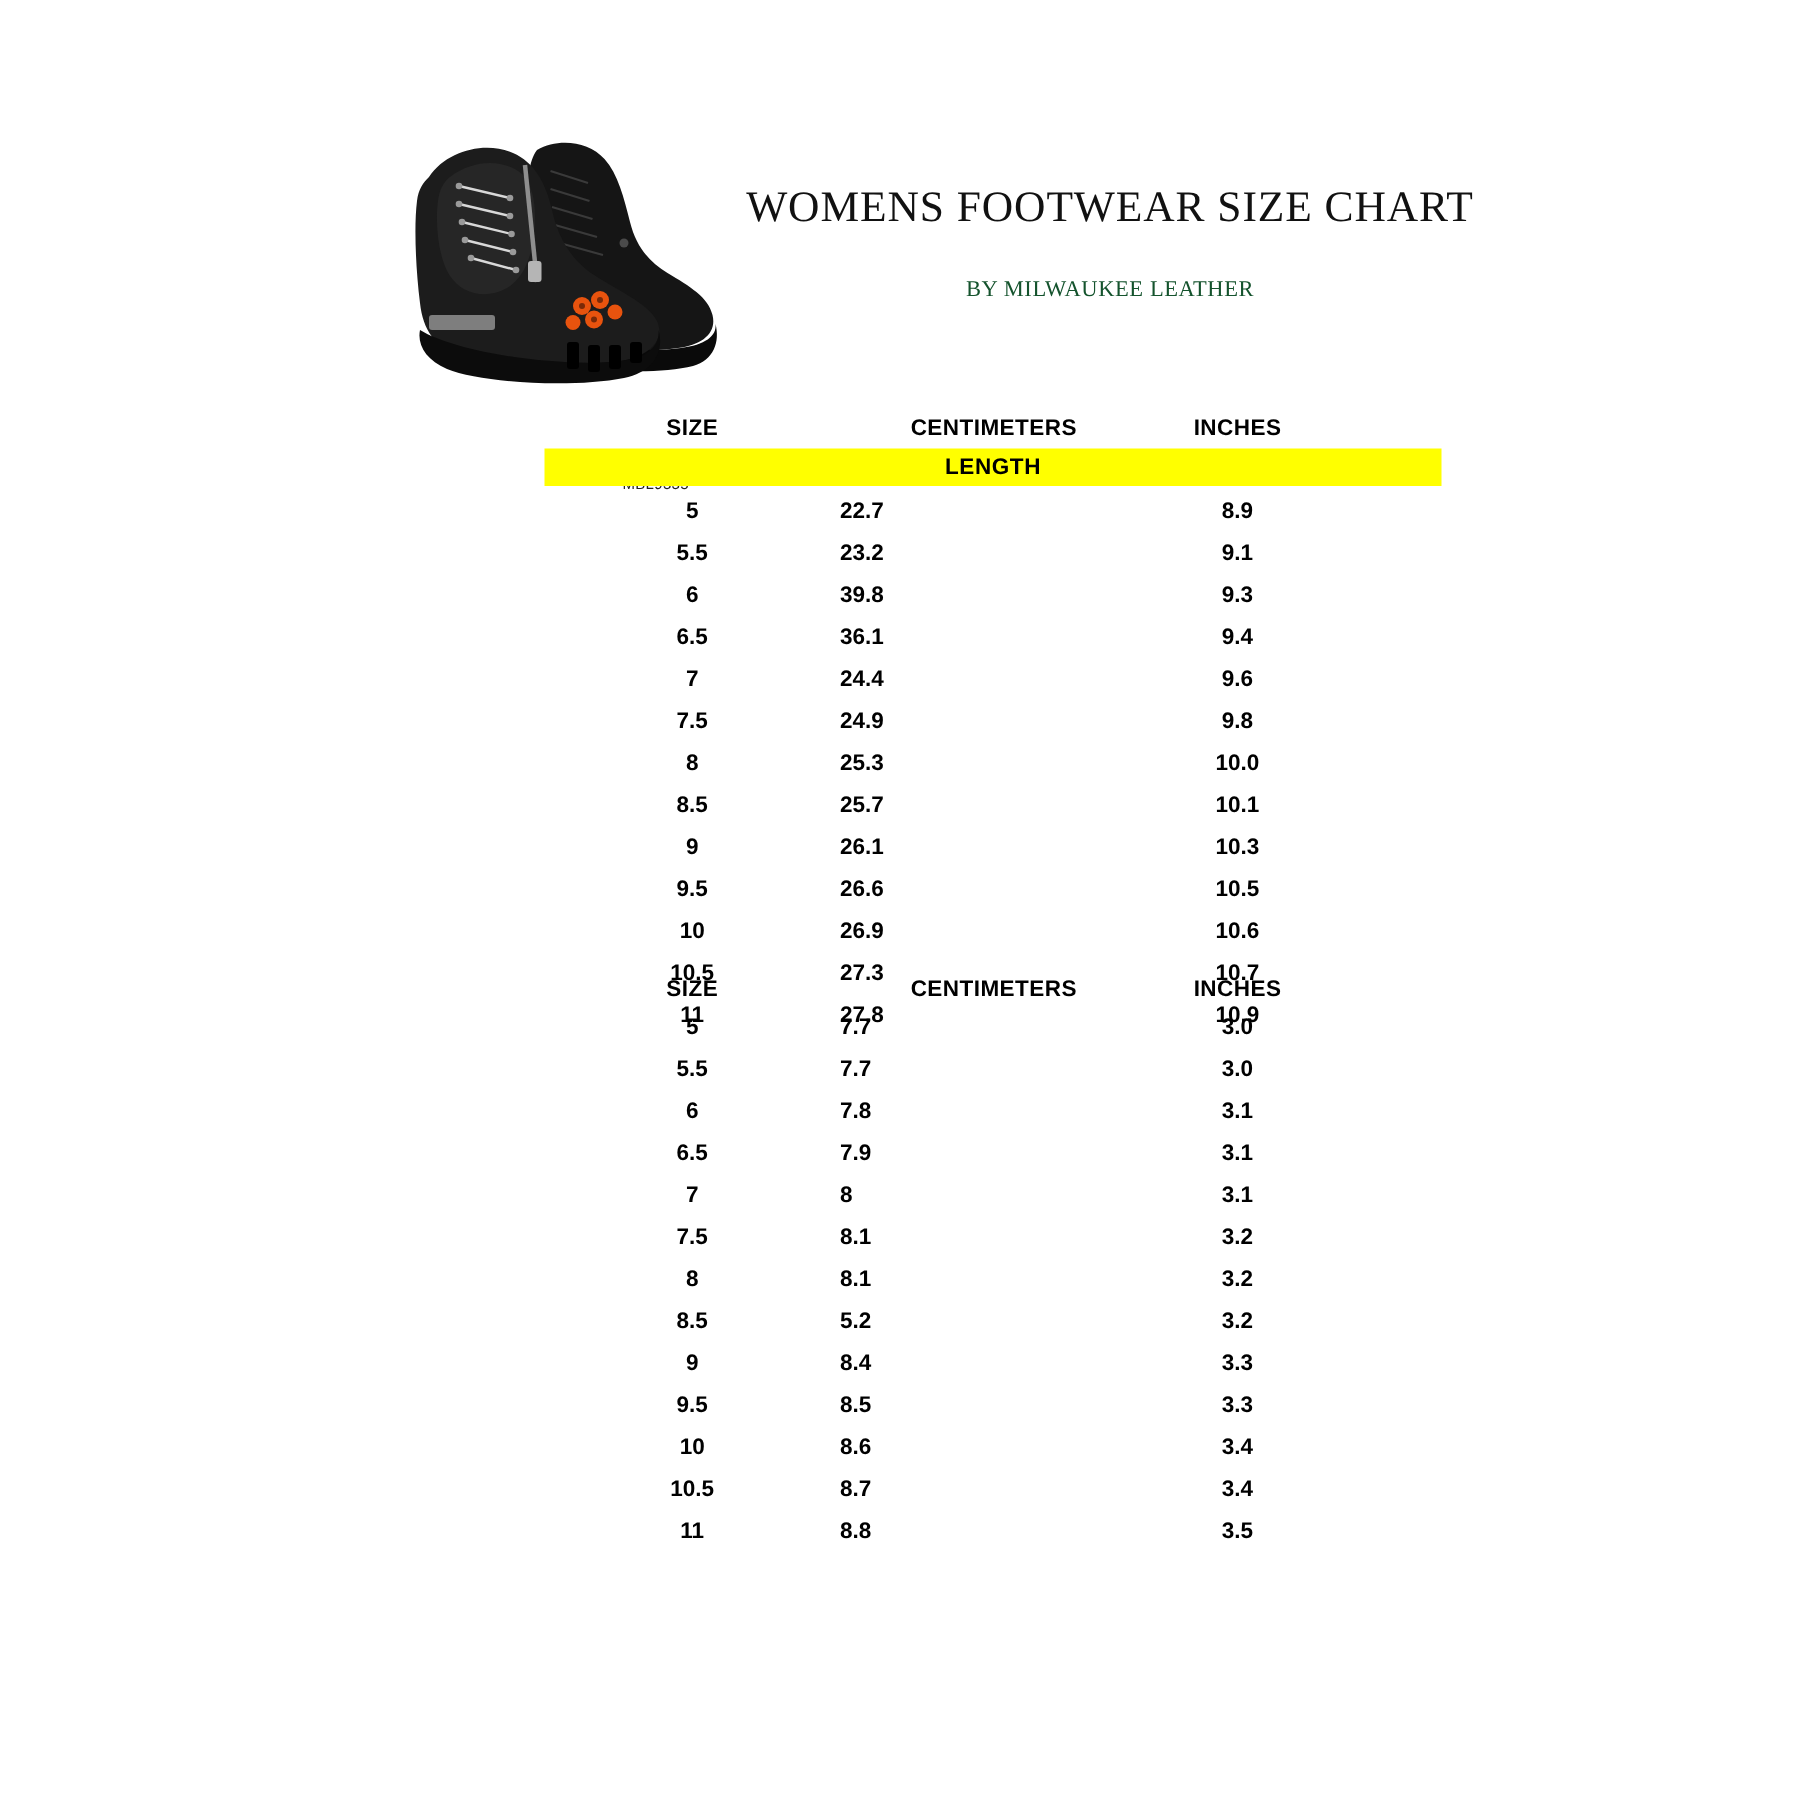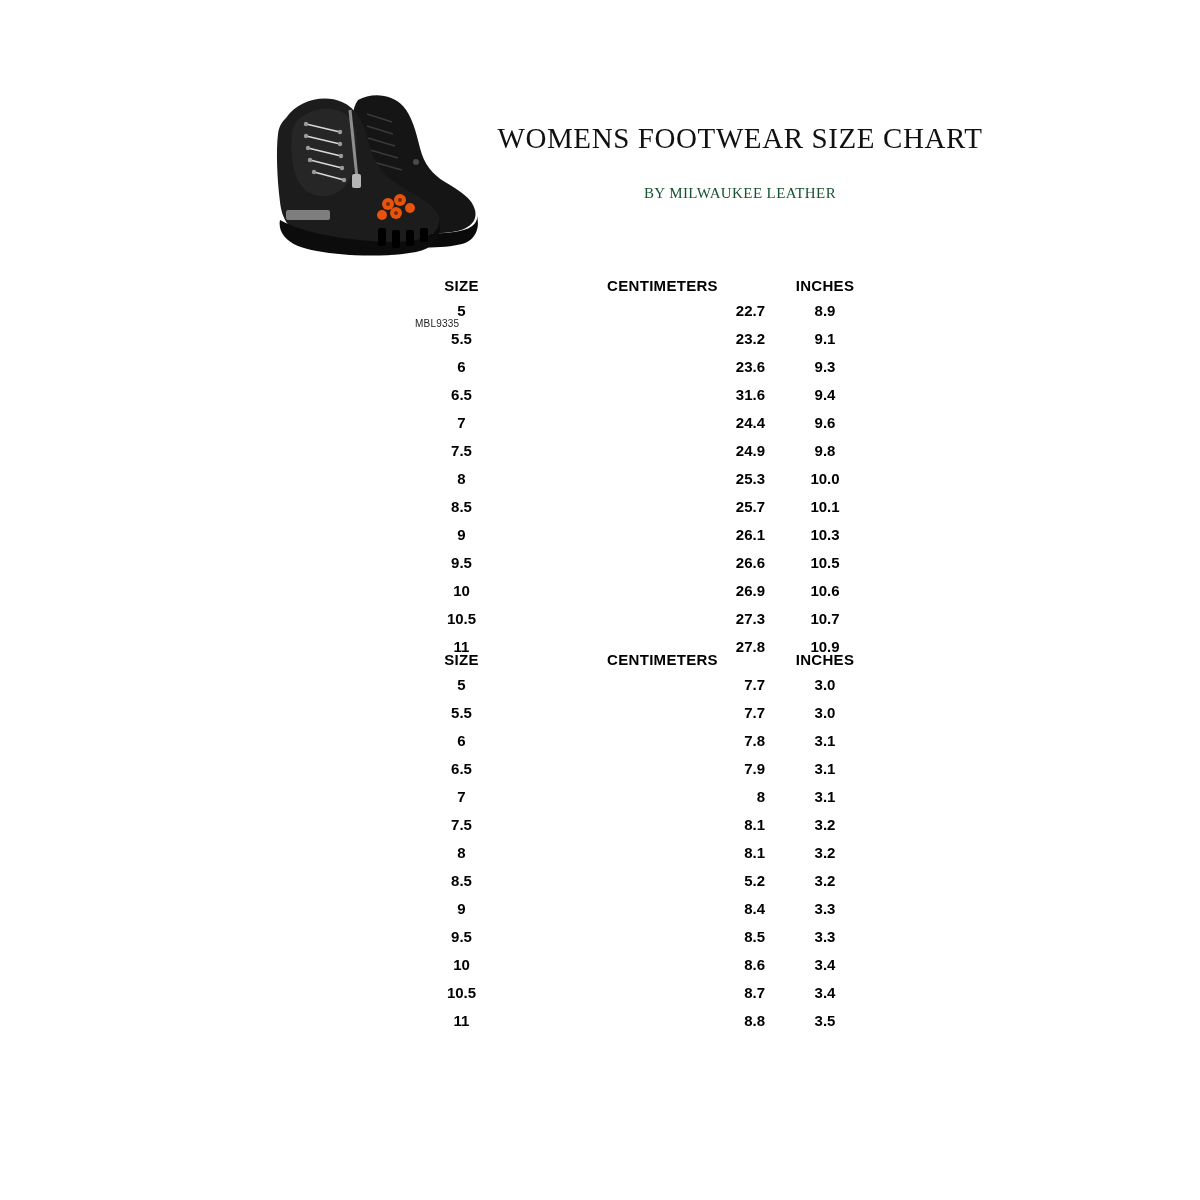--- a/index.html
+++ b/index.html
@@ -99,21 +99,21 @@
   }
   .rows { margin-top: 2px; }
   .row {
     display: flex;
     height: 28px;
     align-items: center;
     font-size: 15px;
     font-weight: bold;
   }
   .c-size    { width: 197px; text-align: center; }
-  .c-cm      { width: 205px; text-align: right; }
+  .c-cm      { width: 205px; text-align: left; }
   .c-in      { width: 120px; text-align: center; }
   .col-head .c-size { text-align: center; }
   .col-head .c-cm   { text-align: center; }
   .col-head .c-in   { text-align: center; }
 </style>
 </head>
 <body>
 
 <div class="page">
 
@@ -200,39 +200,40 @@
     <div class="title">WOMENS FOOTWEAR SIZE CHART</div>
     <div class="subtitle">BY MILWAUKEE LEATHER</div>
   </div>
 
   <div class="table-block" id="length-block">
     <div class="col-head">
       <div class="c-size">SIZE</div>
       <div class="c-cm">CENTIMETERS</div>
       <div class="c-in">INCHES</div>
     </div>
+    <div class="band">LENGTH</div>
     <div class="rows" id="length-rows">
         <div class="row">
           <div class="c-size">5</div>
           <div class="c-cm">22.7</div>
           <div class="c-in">8.9</div>
         </div>
         <div class="row">
           <div class="c-size">5.5</div>
           <div class="c-cm">23.2</div>
           <div class="c-in">9.1</div>
         </div>
         <div class="row">
           <div class="c-size">6</div>
-          <div class="c-cm">23.6</div>
+          <div class="c-cm">39.8</div>
           <div class="c-in">9.3</div>
         </div>
         <div class="row">
           <div class="c-size">6.5</div>
-          <div class="c-cm">31.6</div>
+          <div class="c-cm">36.1</div>
           <div class="c-in">9.4</div>
         </div>
         <div class="row">
           <div class="c-size">7</div>
           <div class="c-cm">24.4</div>
           <div class="c-in">9.6</div>
         </div>
         <div class="row">
           <div class="c-size">7.5</div>
           <div class="c-cm">24.9</div>

